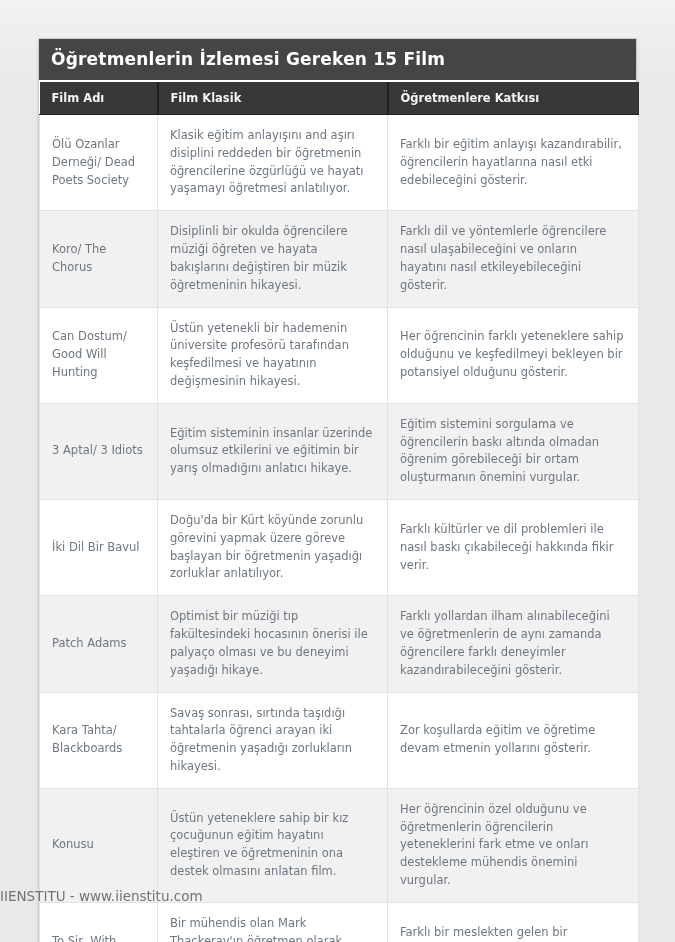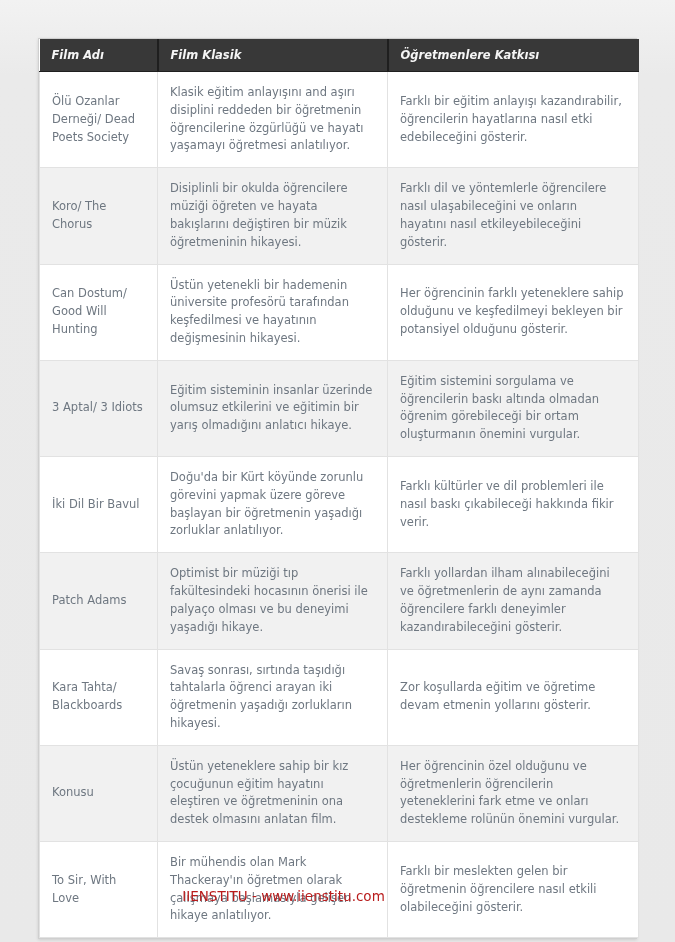--- a/index.html
+++ b/index.html
@@ -43,48 +43,48 @@
   col.c3 { width: 251px; }
   thead th {
     background: #383838;
     color: #f5f5f5;
     font-weight: bold;
     font-size: 11.5px;
     text-align: left;
     padding: 9px 12px;
     border-right: 2px solid #1f1f1f;
     border-bottom: 1px solid #1f1f1f;
-    font-style: italic;
   }
   thead th:last-child { border-right: none; }
   tbody td {
     font-size: 11.5px;
     color: #6e7781;
     line-height: 1.55;
     padding: 12px 12px;
     border: 1px solid #e2e2e2;
     vertical-align: middle;
     word-wrap: break-word;
   }
   tbody tr:nth-child(even) { background: #f1f1f1; }
   tbody tr:nth-child(odd)  { background: #ffffff; }
   .footer {
     position: absolute;
     left: 0;
     top: 888px;
     width: 567px;
-    text-align: center;
+    text-align: left;
     font-size: 13.5px;
-    color: #b91c1c;
+    color: #737373;
   }
 </style>
 </head>
 <body>
 
 <div class="card">
+  <div class="title-bar">Öğretmenlerin İzlemesi Gereken 15 Film</div>
   <table class="film-table">
     <colgroup>
       <col class="c1">
         <col class="c2">
         <col class="c3">
     </colgroup>
     <thead>
       <tr>
         <th>Film Adı</th>
         <th>Film Klasik</th>
@@ -130,21 +130,21 @@
 
   <tr>
     <td>Kara Tahta/ Blackboards</td>
     <td>Savaş sonrası, sırtında taşıdığı tahtalarla öğrenci arayan iki öğretmenin yaşadığı zorlukların hikayesi.</td>
     <td>Zor koşullarda eğitim ve öğretime devam etmenin yollarını gösterir.</td>
   </tr>
 
   <tr>
     <td>Konusu</td>
     <td>Üstün yeteneklere sahip bir kız çocuğunun eğitim hayatını eleştiren ve öğretmeninin ona destek olmasını anlatan film.</td>
-    <td>Her öğrencinin özel olduğunu ve öğretmenlerin öğrencilerin yeteneklerini fark etme ve onları destekleme rolünün önemini vurgular.</td>
+    <td>Her öğrencinin özel olduğunu ve öğretmenlerin öğrencilerin yeteneklerini fark etme ve onları destekleme mühendis önemini vurgular.</td>
   </tr>
 
   <tr>
     <td>To Sir, With Love</td>
     <td>Bir mühendis olan Mark Thackeray'ın öğretmen olarak çalışmaya başlamasıyla gelişen hikaye anlatılıyor.</td>
     <td>Farklı bir meslekten gelen bir öğretmenin öğrencilere nasıl etkili olabileceğini gösterir.</td>
   </tr>
 
 </tbody>
   </table>

